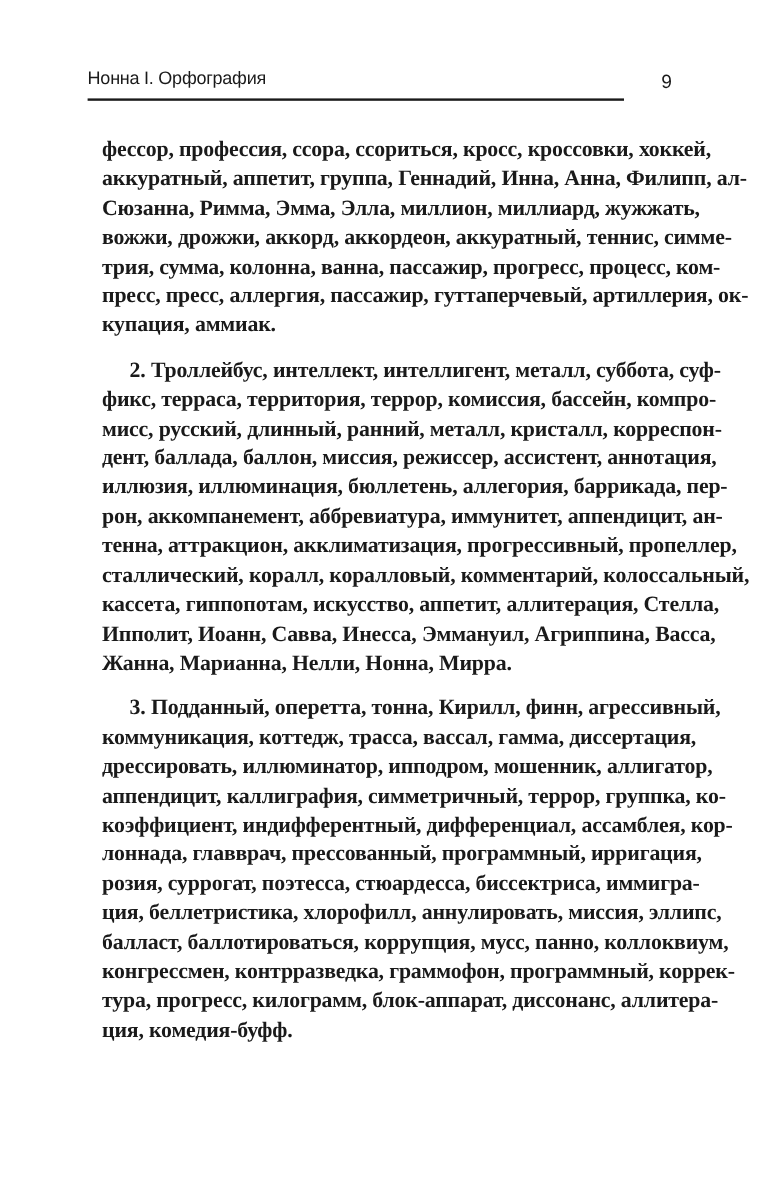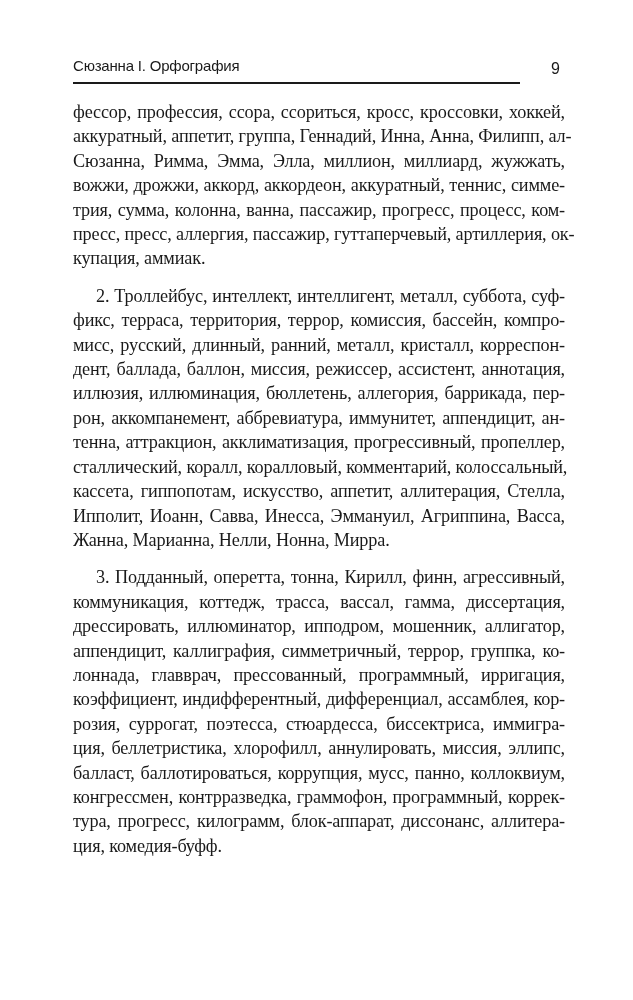--- a/index.html
+++ b/index.html
@@ -31,44 +31,45 @@
     font-family: "Liberation Sans", "DejaVu Sans", sans-serif;
     font-size: 16px;
     color: #1a1a1a;
   }
   .body-text {
     position: absolute;
     left: 73px; top: 100px;
     width: 492px;
   }
   .para {
-    margin: 0;
+    margin: 12px;
     font-size: 18.2px;
     line-height: 24.4px;
     text-align: justify;
+    font-weight: bold;
   }
   .para .line {
     display: block;
     text-align: justify;
     text-align-last: justify;
     white-space: nowrap;
     letter-spacing: -0.15px;
   }
   .para .line.last {
     text-align-last: left;
   }
   .para.indent .line.first {
     text-indent: 23px;
   }
   .para + .para { margin-top: 13px; }
 </style>
 </head>
 <body>
 
-<div class="running-head">Сюзанна I. Орфография</div>
+<div class="running-head">Нонна I. Орфография</div>
 <div class="head-rule"></div>
 <div class="page-number">9</div>
 
 <div class="body-text">
   <p class="para">
     <span class="line first">фессор, профессия, ссора, ссориться, кросс, кроссовки, хоккей,</span>
     <span class="line">аккуратный, аппетит, группа, Геннадий, Инна, Анна, Филипп, ал-</span>
     <span class="line">Сюзанна, Римма, Эмма, Элла, миллион, миллиард, жужжать,</span>
     <span class="line">вожжи, дрожжи, аккорд, аккордеон, аккуратный, теннис, симме-</span>
     <span class="line">трия, сумма, колонна, ванна, пассажир, прогресс, процесс, ком-</span>
@@ -88,22 +89,22 @@
     <span class="line">кассета, гиппопотам, искусство, аппетит, аллитерация, Стелла,</span>
     <span class="line">Ипполит, Иоанн, Савва, Инесса, Эммануил, Агриппина, Васса,</span>
     <span class="line last">Жанна, Марианна, Нелли, Нонна, Мирра.</span>
   </p>
 
   <p class="para indent">
     <span class="line first">3. Подданный, оперетта, тонна, Кирилл, финн, агрессивный,</span>
     <span class="line">коммуникация, коттедж, трасса, вассал, гамма, диссертация,</span>
     <span class="line">дрессировать, иллюминатор, ипподром, мошенник, аллигатор,</span>
     <span class="line">аппендицит, каллиграфия, симметричный, террор, группка, ко-</span>
+    <span class="line">коэффициент, индифферентный, дифференциал, ассамблея, кор-</span>
     <span class="line">лоннада, главврач, прессованный, программный, ирригация,</span>
-    <span class="line">коэффициент, индифферентный, дифференциал, ассамблея, кор-</span>
     <span class="line">розия, суррогат, поэтесса, стюардесса, биссектриса, иммигра-</span>
     <span class="line">ция, беллетристика, хлорофилл, аннулировать, миссия, эллипс,</span>
     <span class="line">балласт, баллотироваться, коррупция, мусс, панно, коллоквиум,</span>
     <span class="line">конгрессмен, контрразведка, граммофон, программный, коррек-</span>
     <span class="line">тура, прогресс, килограмм, блок-аппарат, диссонанс, аллитера-</span>
     <span class="line last">ция, комедия-буфф.</span>
   </p>
 </div>
 
 </body></html>

